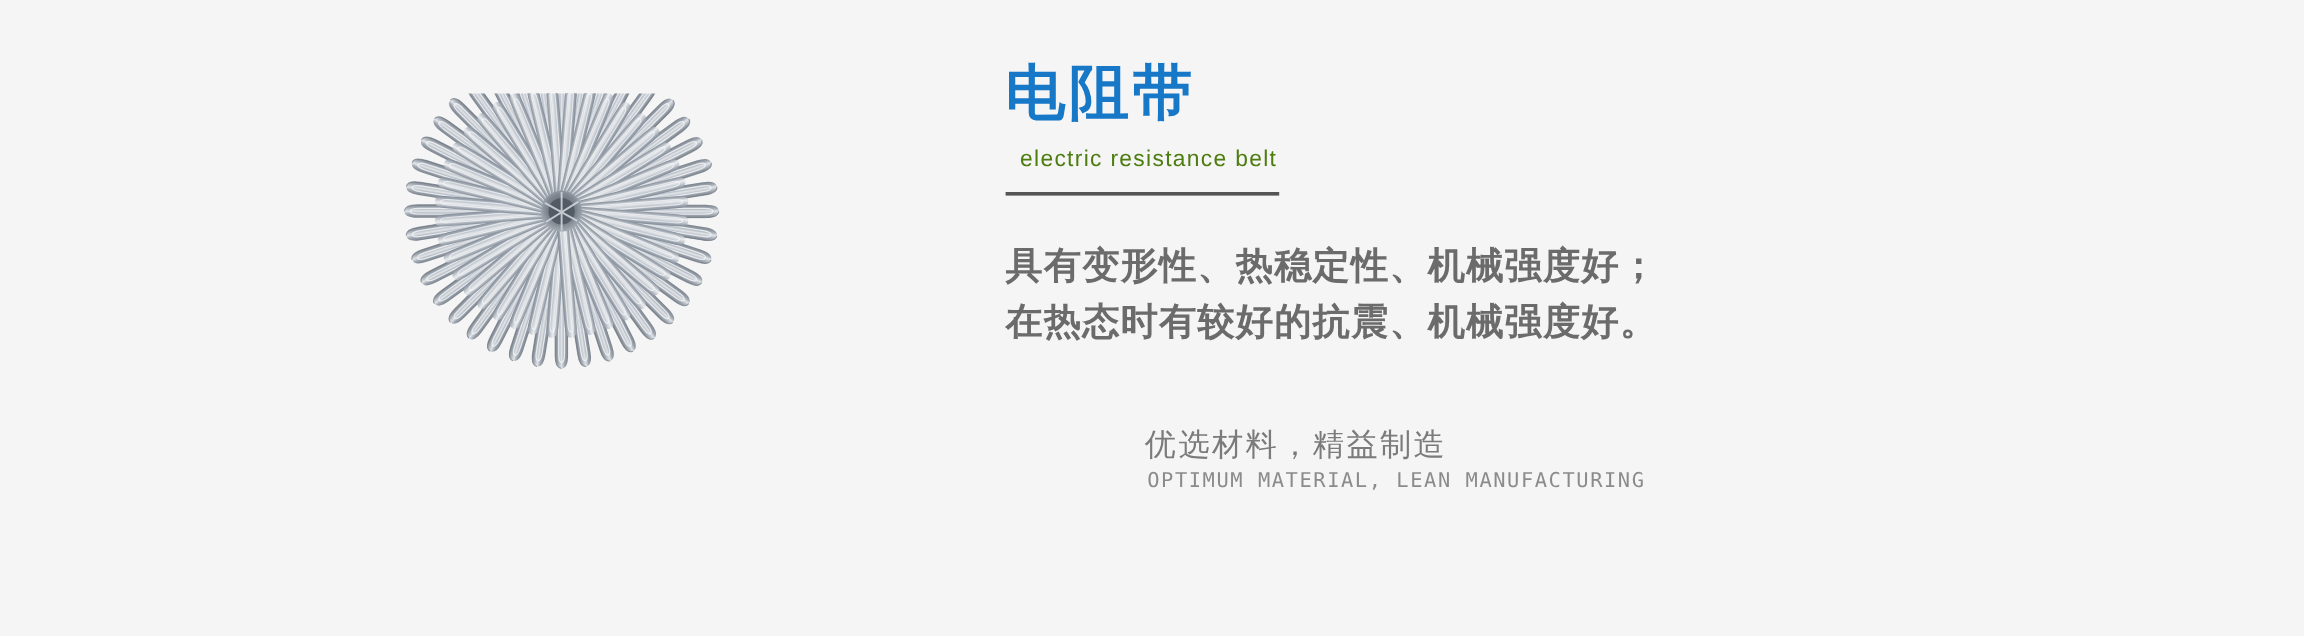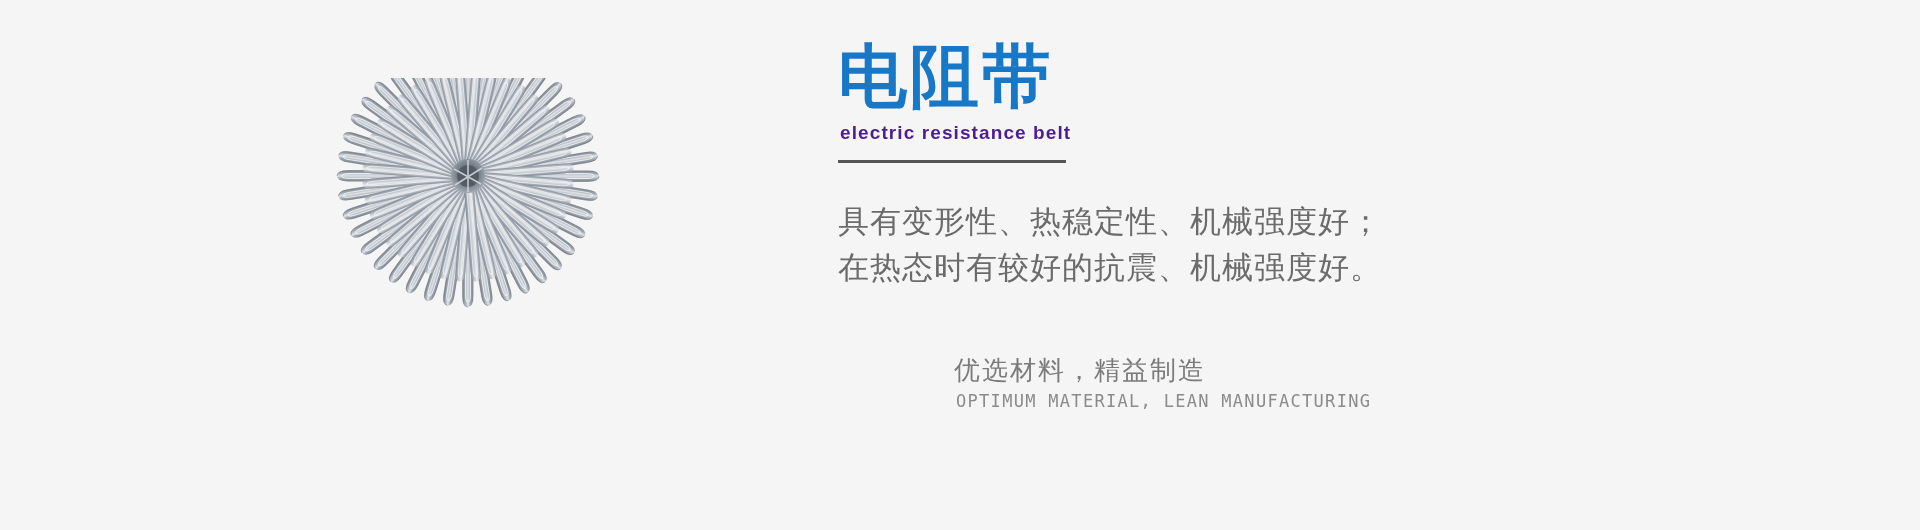--- a/index.html
+++ b/index.html
@@ -37,51 +37,51 @@
   
   .content {
     position: absolute;
     left: 838px;
     top: 44px;
     width: 1000px;
     height: 440px;
   }
 
   .title-zh {
-    font-size: 69px;
+    font-size: 50px;
     line-height: 66px;
     font-weight: 700;
     color: #1878c8;
     letter-spacing: 3px;
     margin: 0;
     white-space: nowrap;
   }
 
   .title-en {
-    margin: 12px 0 0 2px;
+    margin: 12px 0 0 12px;
     font-size: 19px;
     line-height: 22px;
-    font-weight: 700;
-    color: #4c1d95;
+    font-weight: 400;
+    color: #4d7c0f;
     letter-spacing: 1.1px;
     white-space: nowrap;
   }
 
   .rule {
     margin-top: 16px;
     width: 228px;
     height: 3px;
     background: #555555;
   }
 
   .body-text {
     margin-top: 36px;
     font-size: 31px;
     line-height: 46px;
-    font-weight: 400;
+    font-weight: 700;
     color: #6b6b6b;
     letter-spacing: 1px;
   }
   .body-text div { white-space: nowrap; }
 
   .tagline {
     position: absolute;
     left: 116px;
     top: 306px;
     width: 420px;

